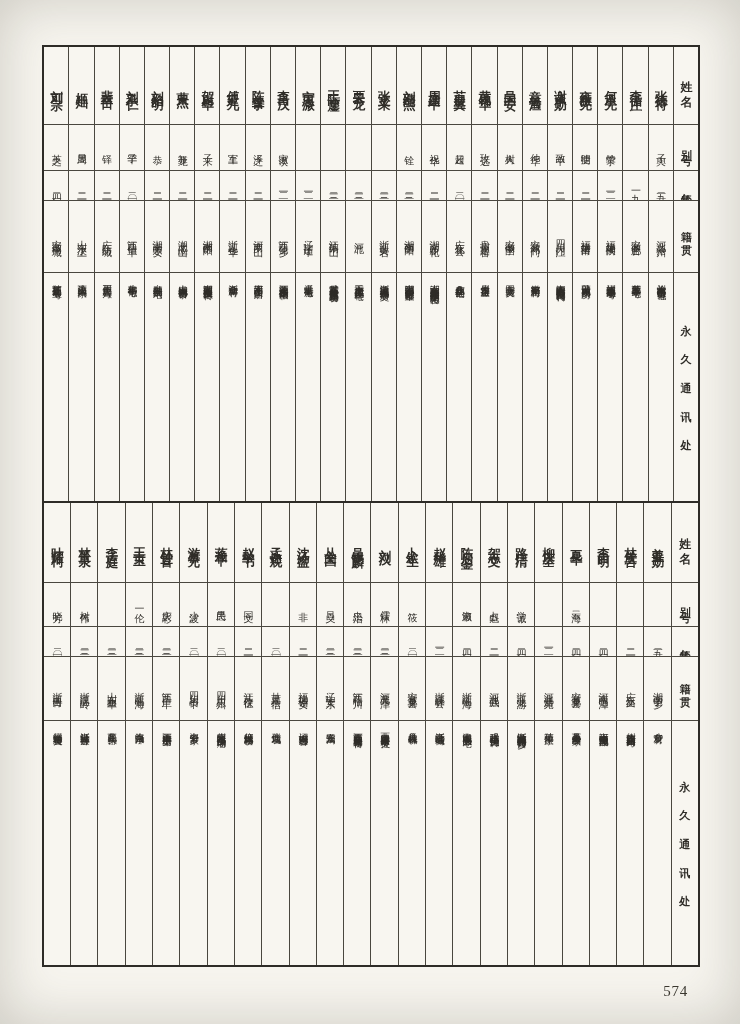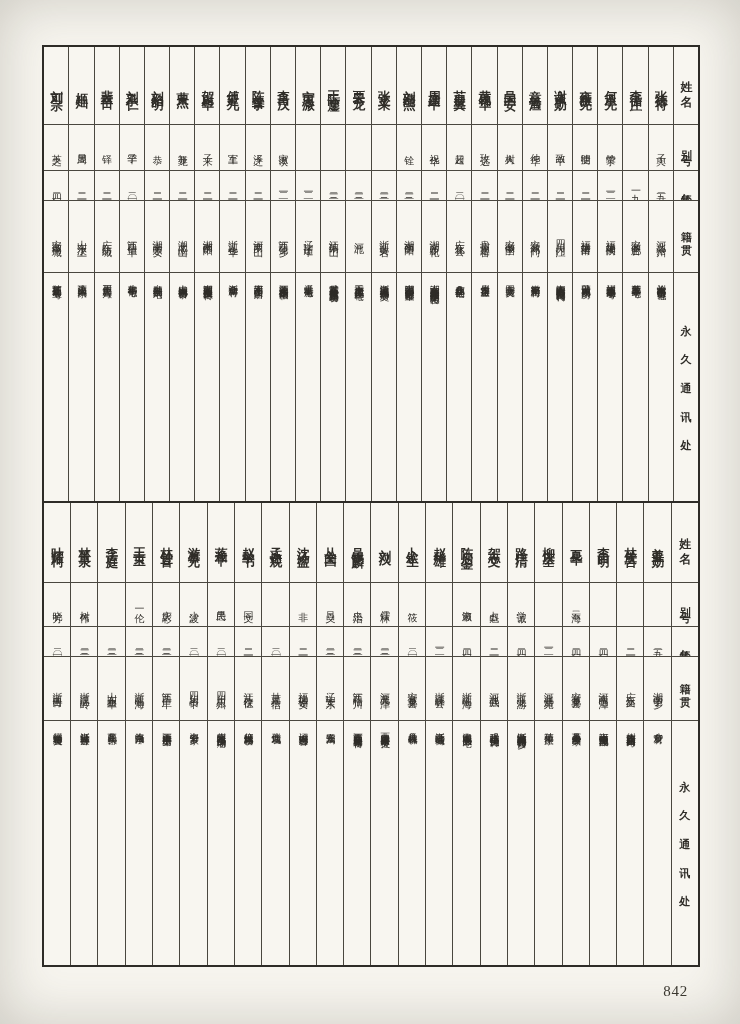--- a/index.html
+++ b/index.html
@@ -995,14 +995,14 @@
             <span>浙江青田</span>
           </div>
     <div class="cell c-addr">
             <span>温州瑞安转黄坦</span>
           </div>
   </div>
 </div>
 
   </div>
 
-  <div class="page-number">842</div>
+  <div class="page-number">574</div>
 </div>
 
 </body></html>

